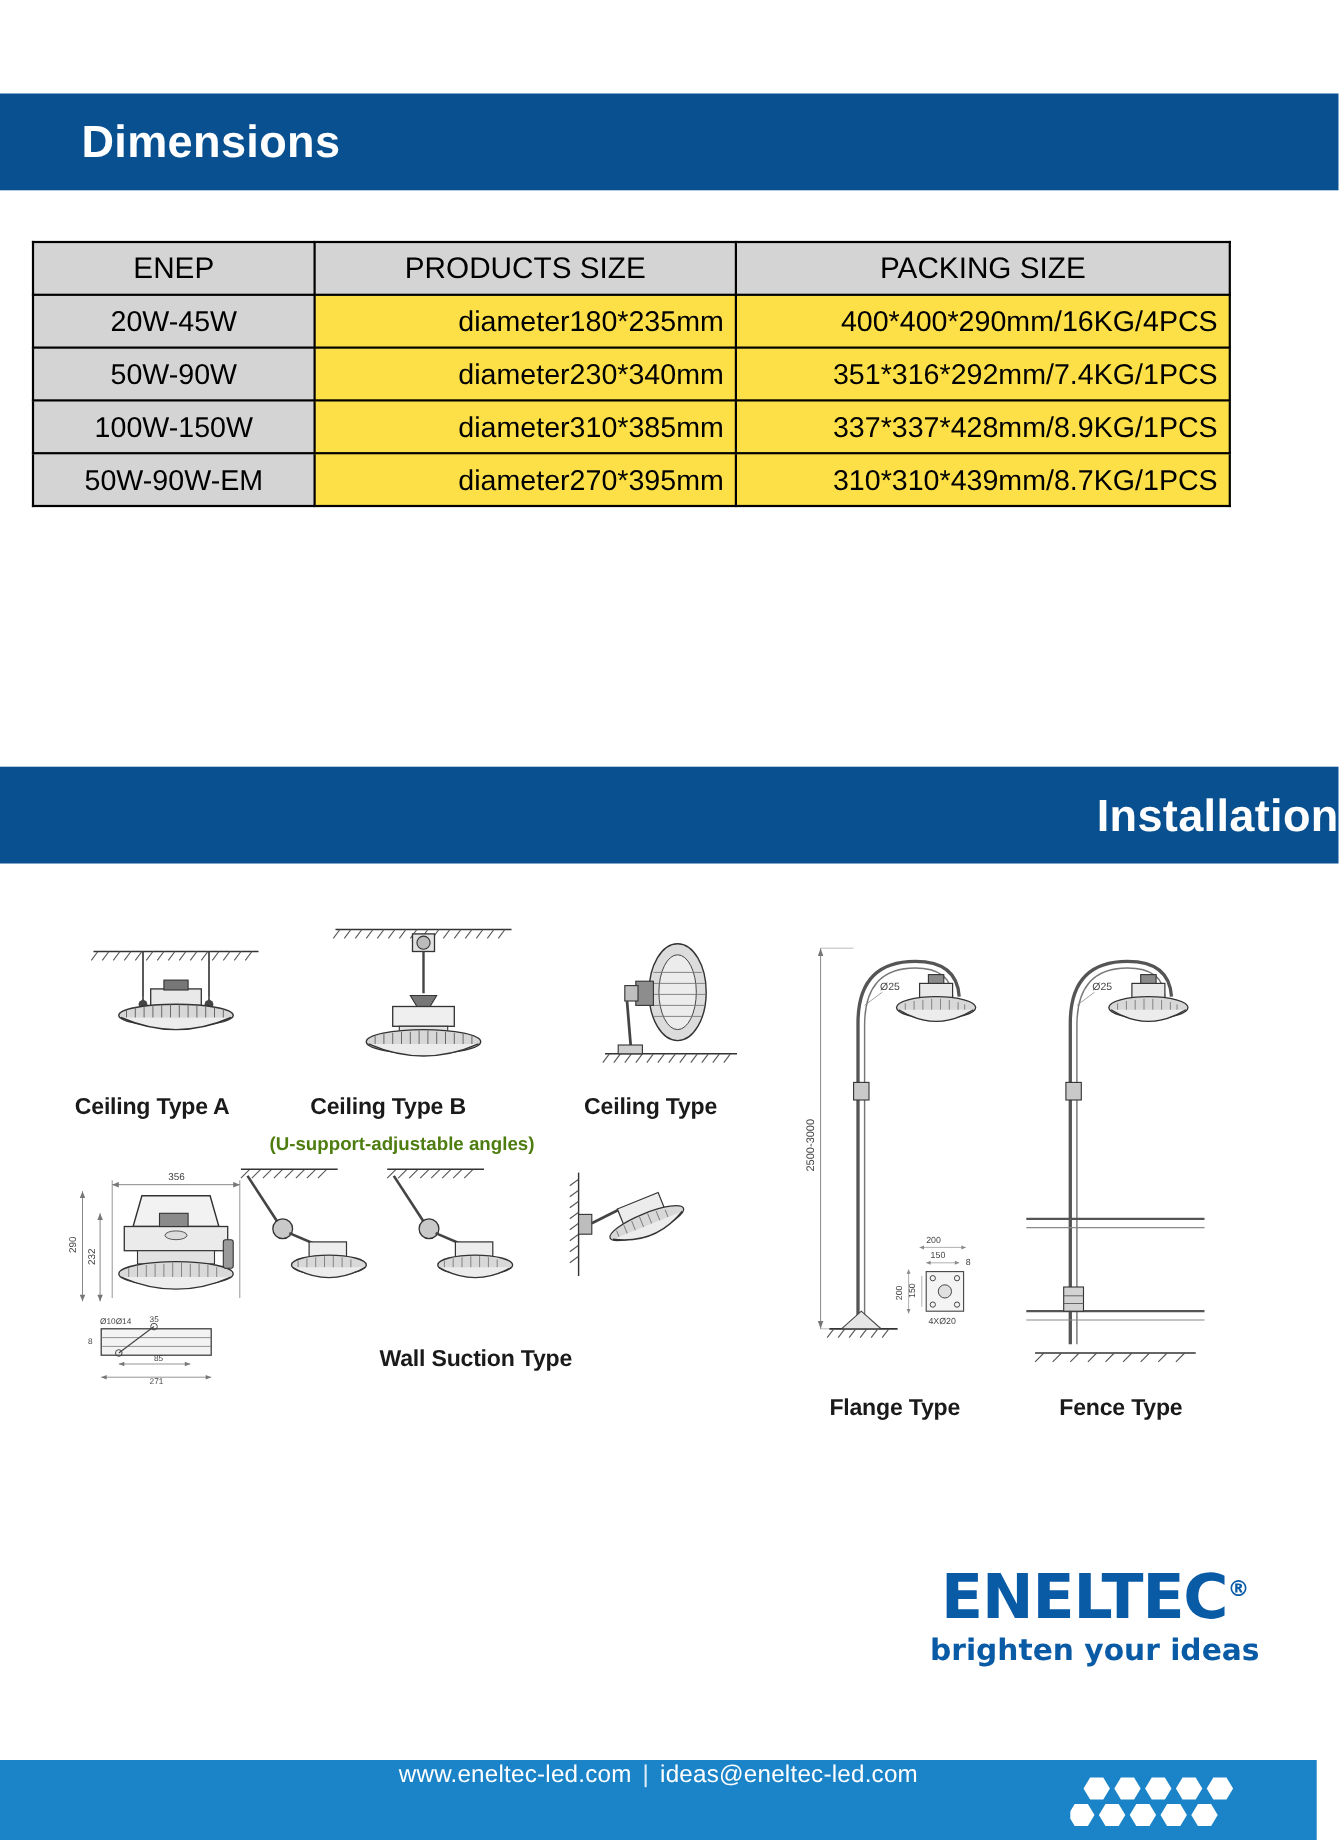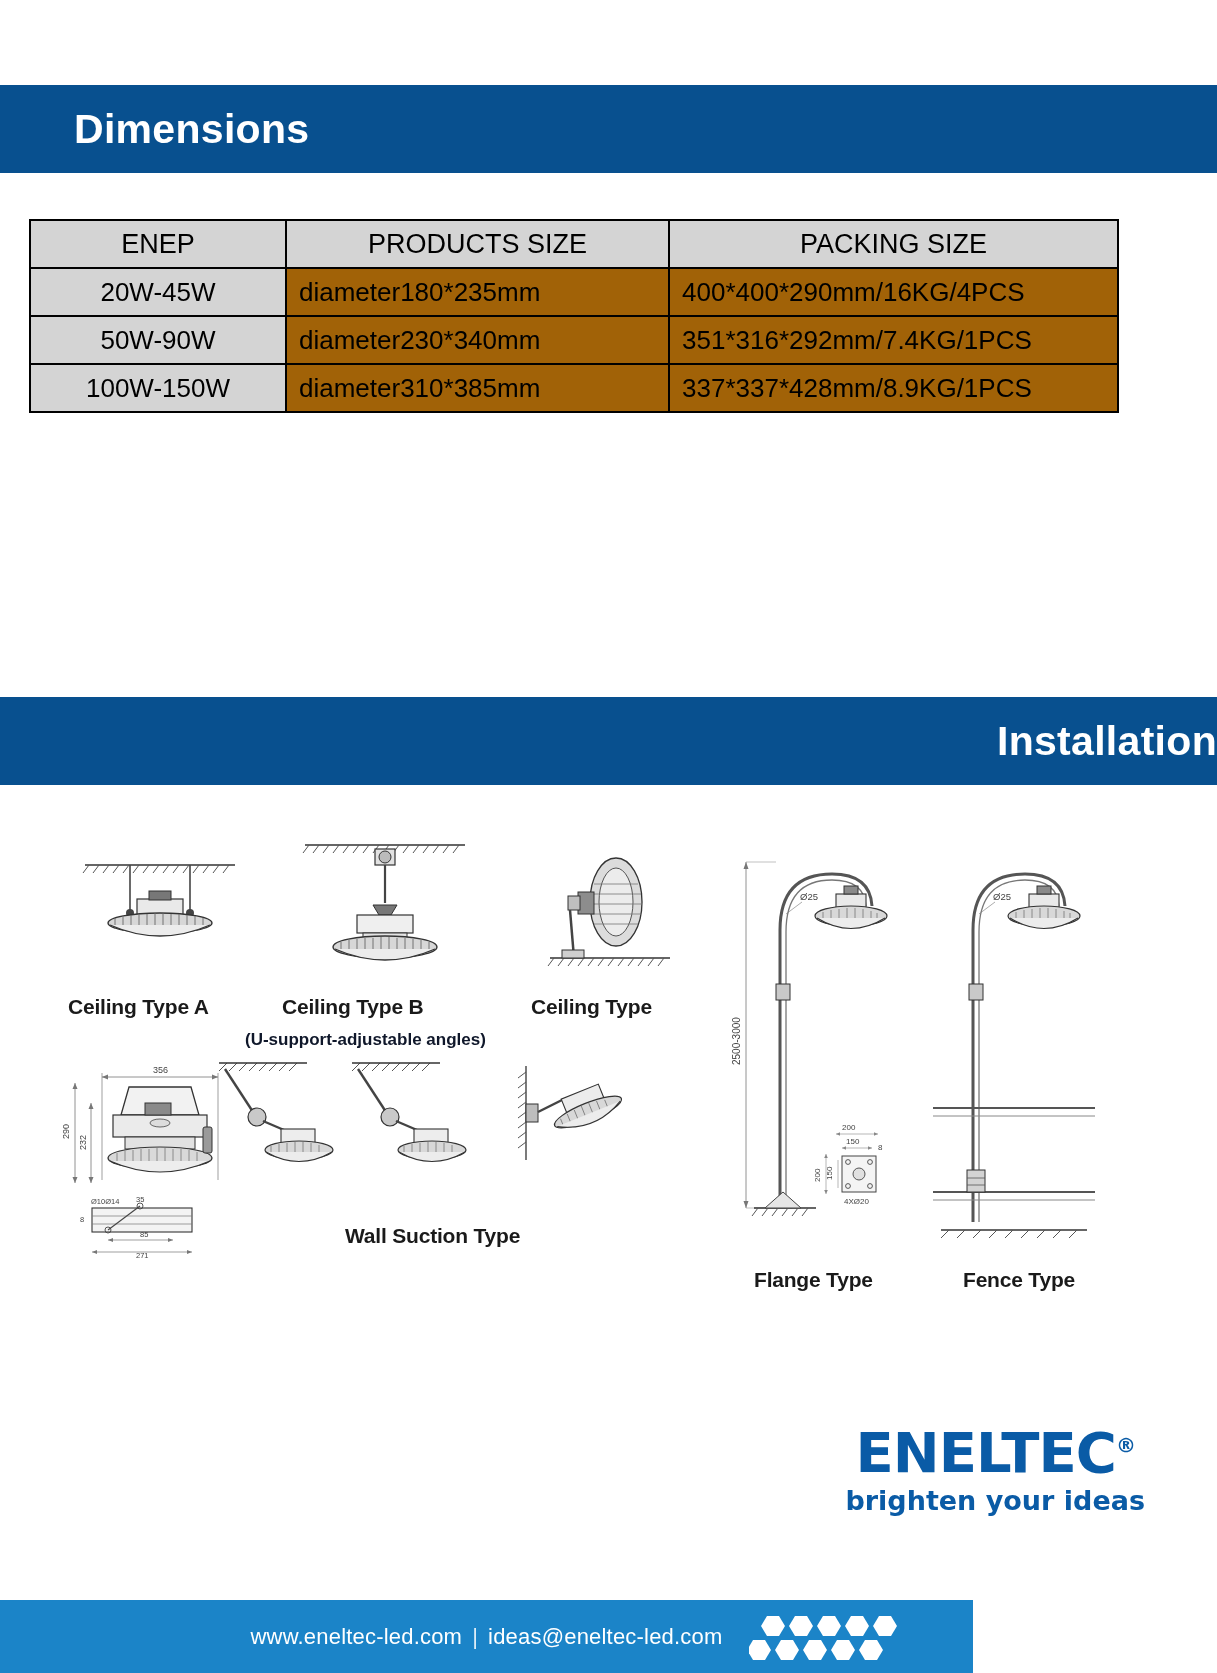--- a/index.html
+++ b/index.html
@@ -52,21 +52,21 @@
   table.dims th, table.dims td {
     border: 2.5px solid #000000;
     font-size: 26px;
     font-weight: normal;
     color: #000000;
     height: 48px;
     padding: 0 10px;
   }
   table.dims thead th { background: #d4d4d4; text-align: center; font-size: 27px; }
   table.dims tbody td.code { background: #d4d4d4; text-align: center; }
-  table.dims tbody td.val { background: #a16207; text-align: left; padding-left: 12px; }
+  table.dims tbody td.val { background: #fde047; text-align: right; padding-left: 12px; }
   col.c1 { width: 256px; }
   col.c2 { width: 383px; }
   col.c3 { width: 449px; }
 
   
   .install-area {
     position: absolute;
     left: 0;
     top: 790px;
     width: 1217px;
@@ -78,21 +78,21 @@
     font-size: 21px;
     font-weight: bold;
     color: #1a1a1a;
     white-space: nowrap;
     letter-spacing: -0.2px;
   }
   .subcap {
     position: absolute;
     font-size: 17px;
     font-weight: bold;
-    color: #0f172a;
+    color: #4d7c0f;
     white-space: nowrap;
   }
 
   
   .logo {
     position: absolute;
     right: 72px;
     top: 1425px;
     text-align: center;
   }
@@ -116,25 +116,24 @@
     letter-spacing: 0px;
     margin-top: 4px;
     font-family: "DejaVu Sans", sans-serif;
   }
 
   
   .footer {
     position: absolute;
     left: 0;
     bottom: 0;
-    width: 973px;
+    width: 1197px;
     height: 73px;
     background: #1b84c8;
     display: flex;
-    align-items: center;
     justify-content: center;
   }
   .footer-text {
     color: #ffffff;
     font-size: 22px;
     letter-spacing: 0.2px;
   }
   .footer-sep { margin: 0 10px; opacity: .85; }
   .hexes {
     position: absolute;
@@ -176,20 +175,25 @@
         <tr>
           <td class="code">50W-90W</td>
           <td class="val">diameter230*340mm</td>
           <td class="val">351*316*292mm/7.4KG/1PCS</td>
         </tr>
         <tr>
           <td class="code">100W-150W</td>
           <td class="val">diameter310*385mm</td>
           <td class="val">337*337*428mm/8.9KG/1PCS</td>
         </tr>
+        <tr>
+          <td class="code">50W-90W-EM</td>
+          <td class="val">diameter270*395mm</td>
+          <td class="val">310*310*439mm/8.7KG/1PCS</td>
+        </tr>
       </tbody>
     </table>
   </div>
 
   <div class="banner" id="banner-installation">
     <span class="banner-title">Installation</span>
   </div>
 
   <div class="install-area">
 

